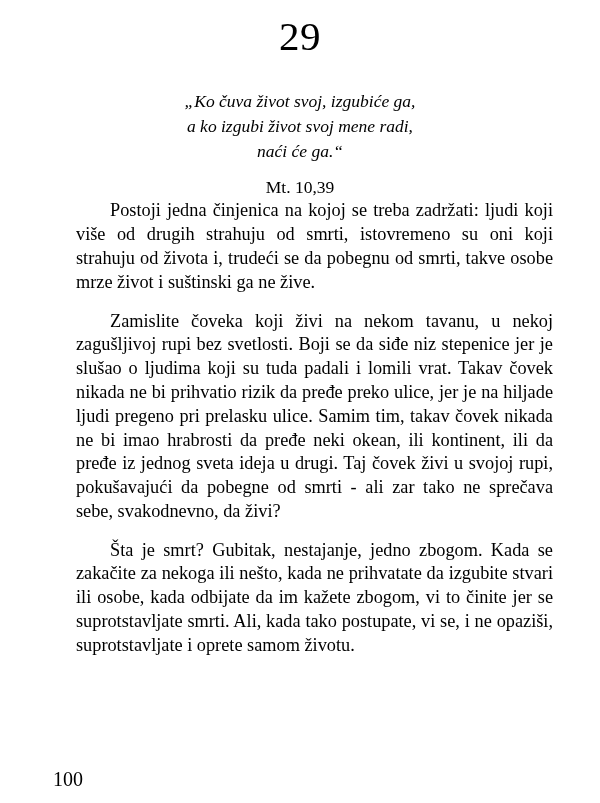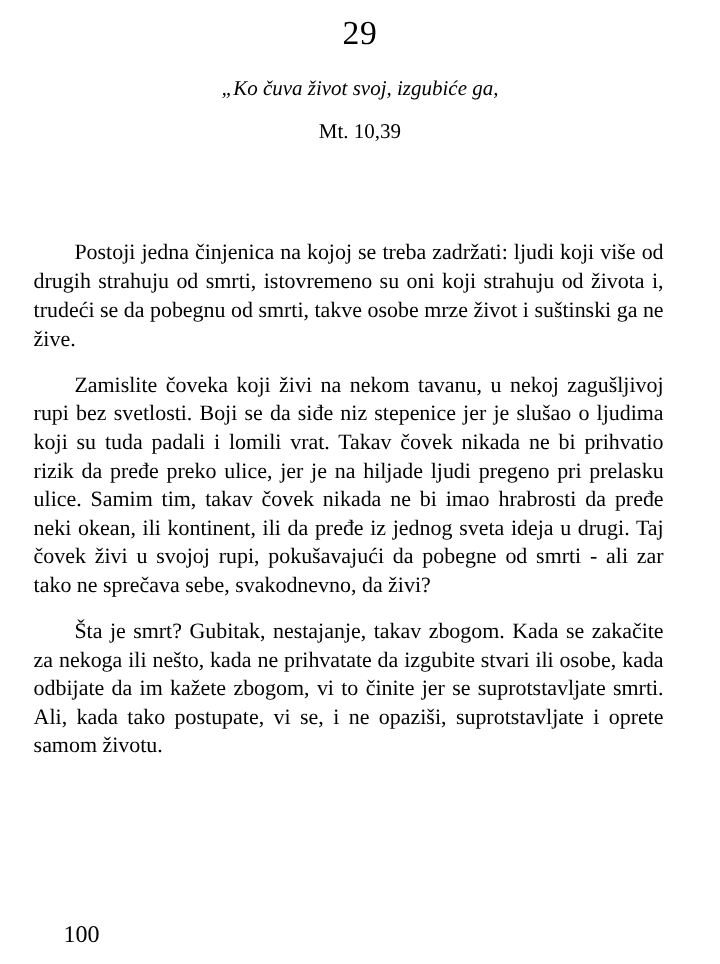--- a/index.html
+++ b/index.html
@@ -16,44 +16,43 @@
   }
   .page {
     position: relative;
     width: 600px;
     height: 803px;
     box-sizing: border-box;
     padding: 0;
   }
   .chapter-number {
     text-align: center;
-    font-size: 28px;
+    font-size: 41px;
     margin-top: 14px;
     letter-spacing: 0.5px;
     line-height: 1.1;
   }
   .epigraph {
-    margin-top: 16px;
+    margin-top: 30px;
     text-align: center;
     font-style: italic;
     font-size: 17.5px;
     line-height: 1.42;
   }
   .epigraph-line {
     display: block;
     white-space: pre;
   }
   .epigraph-source {
     margin-top: 11px;
     font-style: normal;
     font-size: 17.5px;
   }
   .body-text {
-    margin-top: 78px;
-    padding-left: 28px;
+    padding-left: 76px;
     padding-right: 47px;
   }
   .body-text p {
     margin: 0 0 15px 0;
     text-align: justify;
     text-justify: inter-word;
     font-size: 18.3px;
     line-height: 1.30;
     text-indent: 34px;
     hyphens: manual;
@@ -72,24 +71,26 @@
 </style>
 </head>
 <body>
 
 <div class="page">
 
   <div class="chapter-number">29</div>
 
   <div class="epigraph">
     <span class="epigraph-line">„Ko čuva život svoj, izgubiće ga,</span>
+    <span class="epigraph-line">a ko izgubi život svoj mene radi,</span>
+    <span class="epigraph-line">naći će ga.“</span>
     <div class="epigraph-source">Mt. 10,39</div>
   </div>
 
   <div class="body-text">
     <p>Postoji jedna činjenica na kojoj se treba zadržati: ljudi koji više od drugih strahuju od smrti, istovremeno su oni koji strahuju od života i, trudeći se da pobegnu od smrti, takve osobe mrze život i suštinski ga ne žive.</p>
     <p>Zamislite čoveka koji živi na nekom tavanu, u nekoj zagušljivoj rupi bez svetlosti. Boji se da siđe niz stepenice jer je slušao o ljudima koji su tuda padali i lomili vrat. Takav čovek nikada ne bi prihvatio rizik da pređe preko ulice, jer je na hiljade ljudi pregeno pri prelasku ulice. Samim tim, takav čovek nikada ne bi imao hrabrosti da pređe neki okean, ili kontinent, ili da pređe iz jednog sveta ideja u drugi. Taj čovek živi u svojoj rupi, pokušavajući da pobegne od smrti - ali zar tako ne sprečava sebe, svakodnevno, da živi?</p>
-    <p>Šta je smrt? Gubitak, nestajanje, takav zbogom. Kada se zakačite za nekoga ili nešto, kada ne prihvatate da izgubite stvari ili osobe, kada odbijate da im kažete zbogom, vi to činite jer se suprotstavljate smrti. Ali, kada tako postupate, vi se, i ne opaziši, suprotstavljate i oprete samom životu.</p>
+    <p>Šta je smrt? Gubitak, nestajanje, jedno zbogom. Kada se zakačite za nekoga ili nešto, kada ne prihvatate da izgubite stvari ili osobe, kada odbijate da im kažete zbogom, vi to činite jer se suprotstavljate smrti. Ali, kada tako postupate, vi se, i ne opaziši, suprotstavljate i oprete samom životu.</p>
   </div>
 
   <div class="folio">100</div>
 
 </div>
 
 </body></html>

